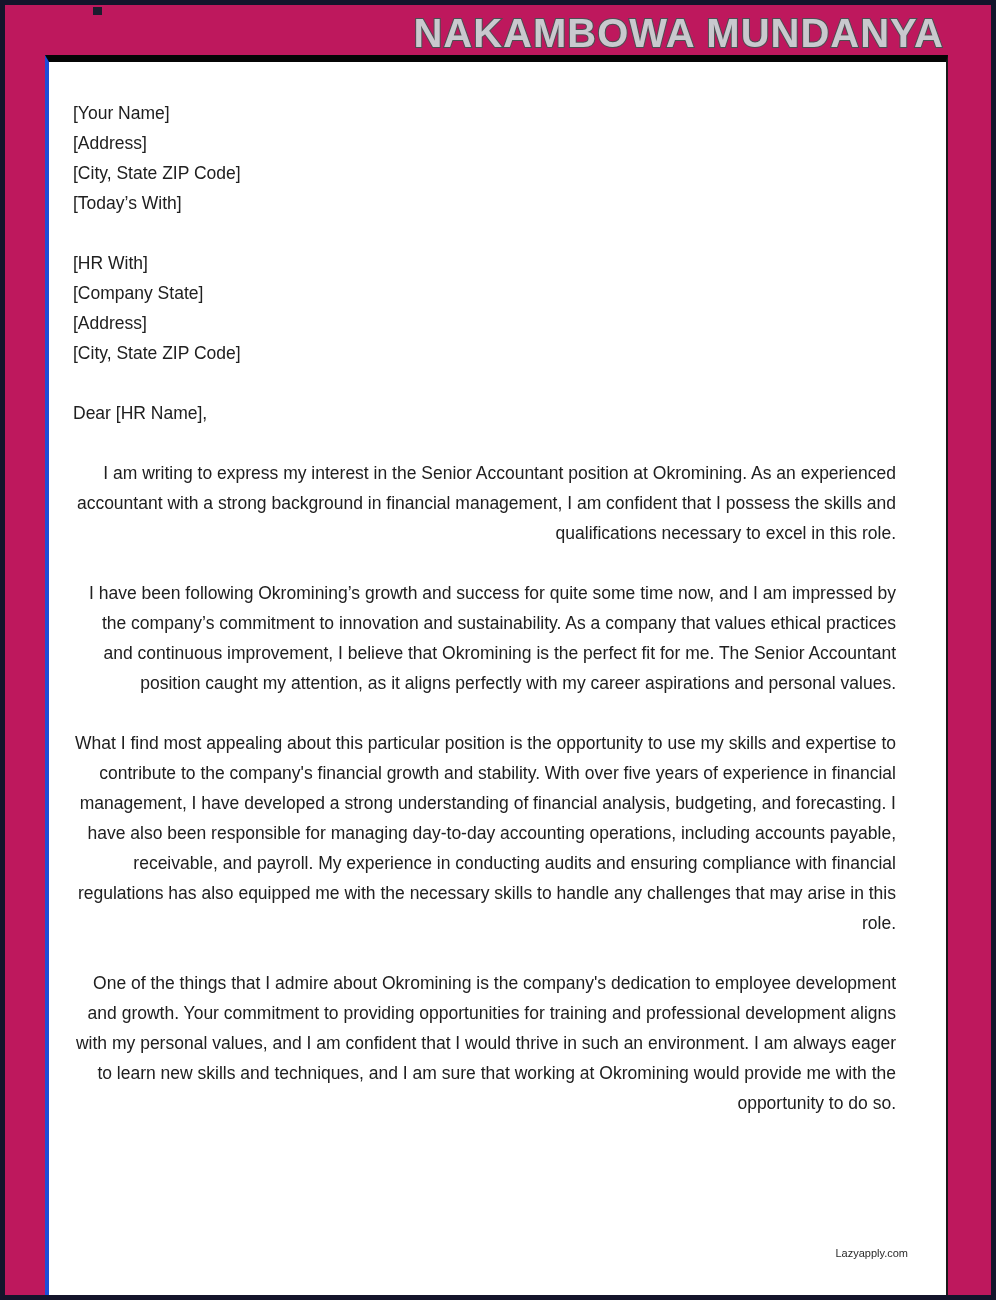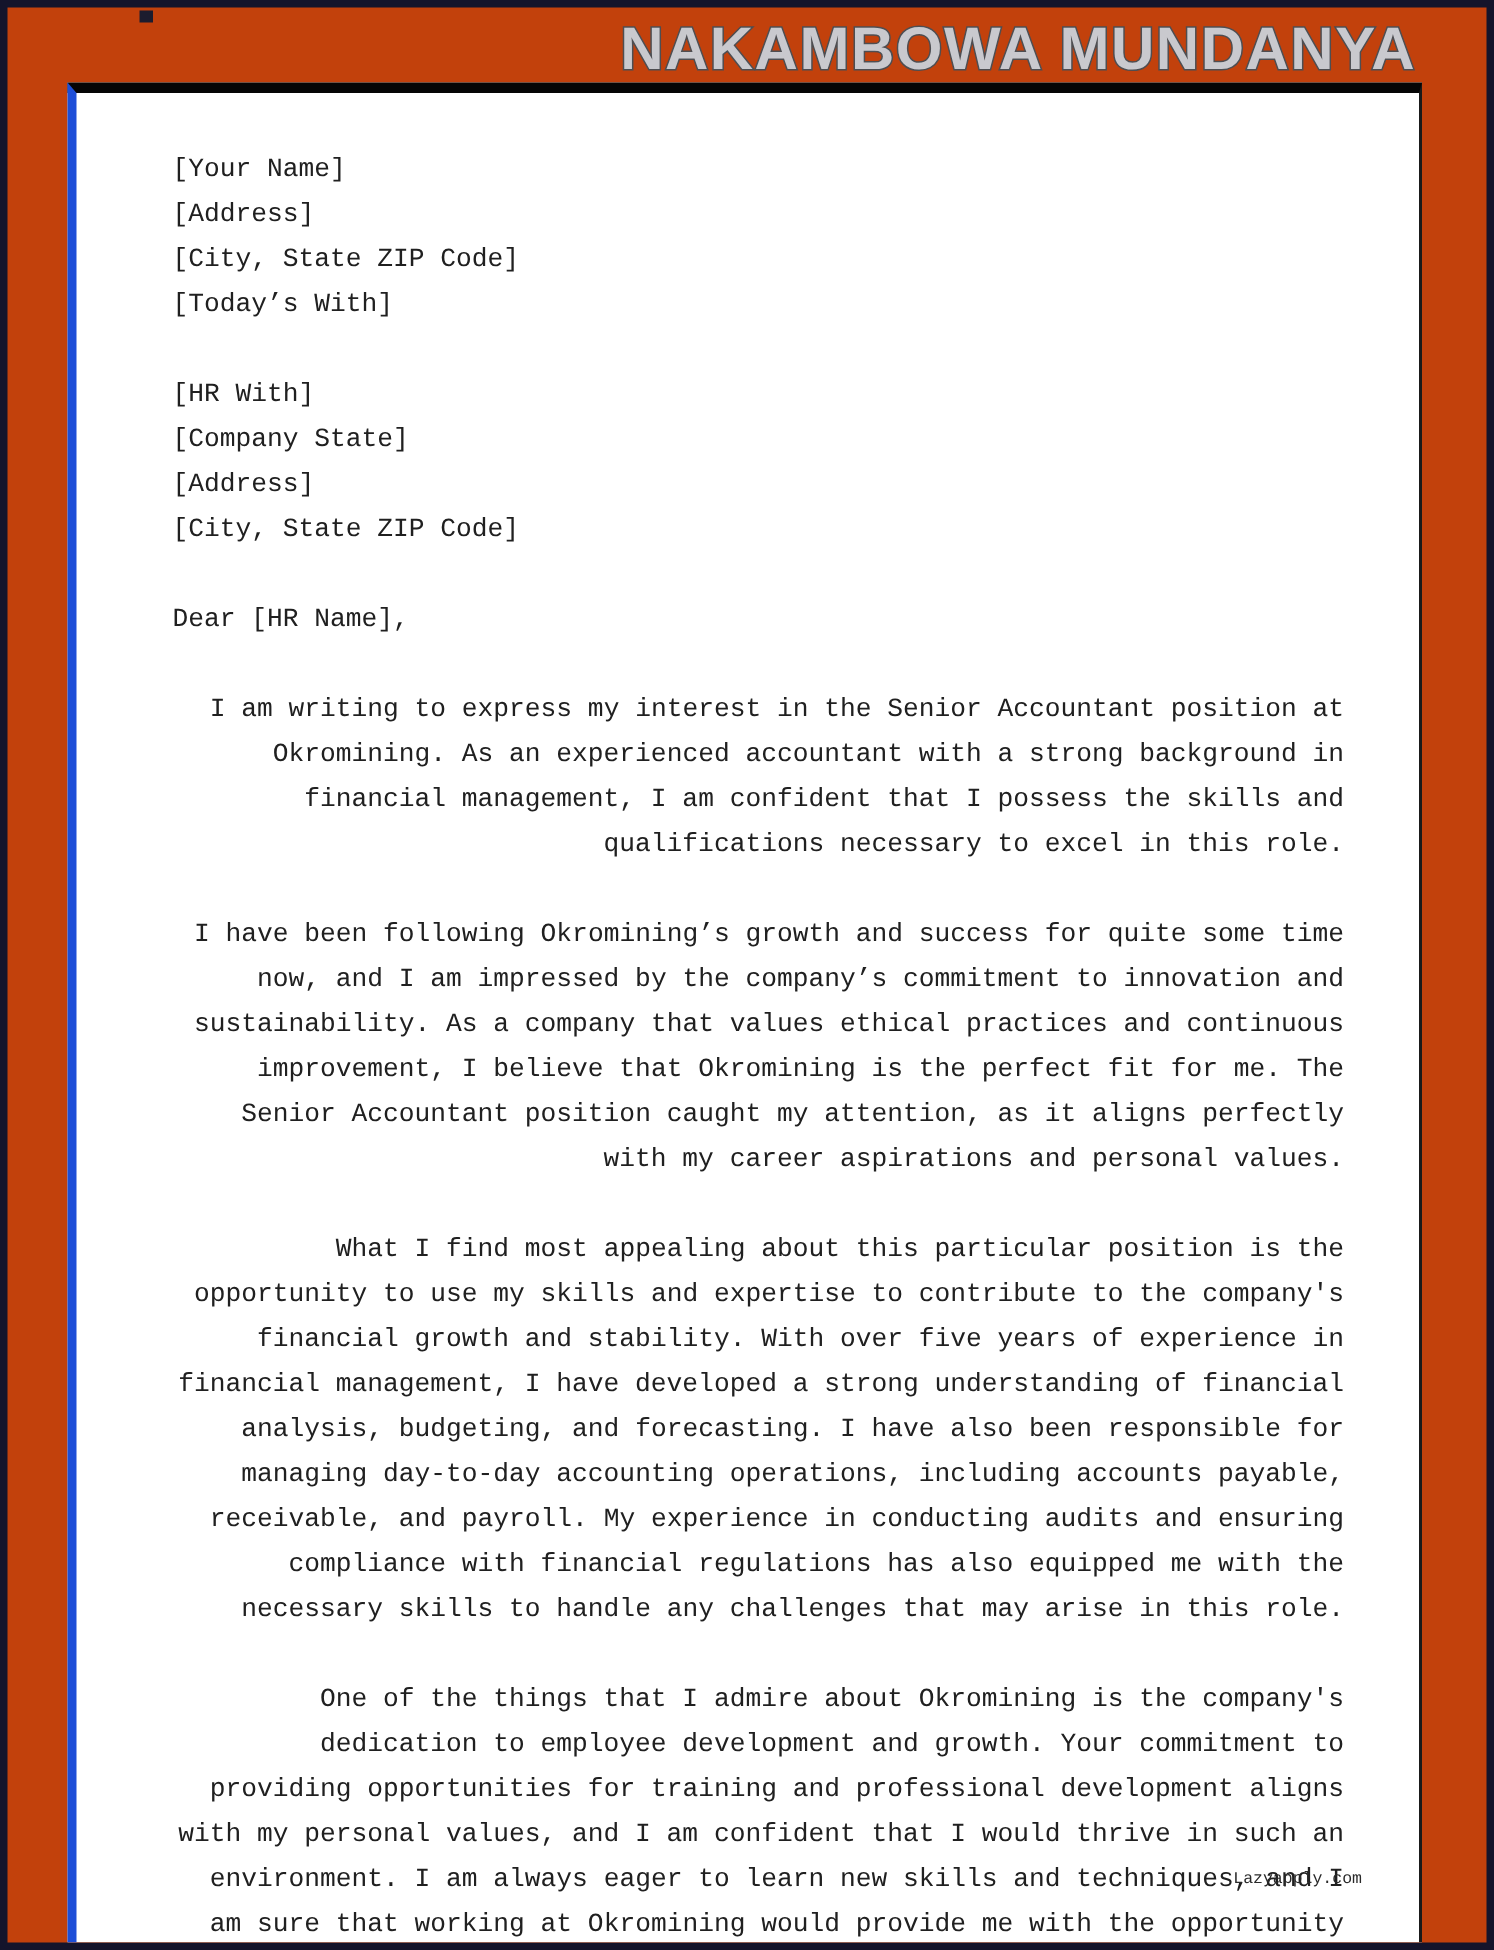--- a/index.html
+++ b/index.html
@@ -5,21 +5,21 @@
   * { margin: 0; padding: 0; box-sizing: border-box; }
   html, body { width: 996px; height: 1300px; }
   body {
     font-family: "Liberation Sans", sans-serif;
     background: #0e0e1e;
   }
   .frame {
     position: relative;
     width: 996px;
     height: 1300px;
-    background: #c2410c;
+    background: #be185d;
     border: 5px solid #14142b;
     overflow: hidden;
   }
   .artifact-mark {
     position: absolute;
     top: 2px;
     left: 88px;
     width: 9px;
     height: 8px;
     background: #1c1c2e;
@@ -45,27 +45,26 @@
     white-space: nowrap;
   }
   .page {
     position: absolute;
     top: 50px;
     left: 40px;
     right: 43px;
     bottom: 0;
     background: #ffffff;
     border-top: 7px solid #050505;
-    border-left: 6px solid #1d4ed8;
+    border-left: 4px solid #1d4ed8;
     border-right: 2px solid #1a1a1a;
-    padding: 36px 50px 0 64px;
+    padding: 36px 50px 0 24px;
     color: #202020;
     font-size: 17.5px;
     line-height: 30px;
-    font-family: Liberation Mono, monospace;
   }
   .block { margin-bottom: 30px; }
   .block p { margin: 0; }
   .para { margin: 0 0 30px 0; text-align: right; }
   .watermark {
     position: absolute;
     top: 1183px;
     right: 38px;
     font-size: 11px;
     line-height: 16px;

